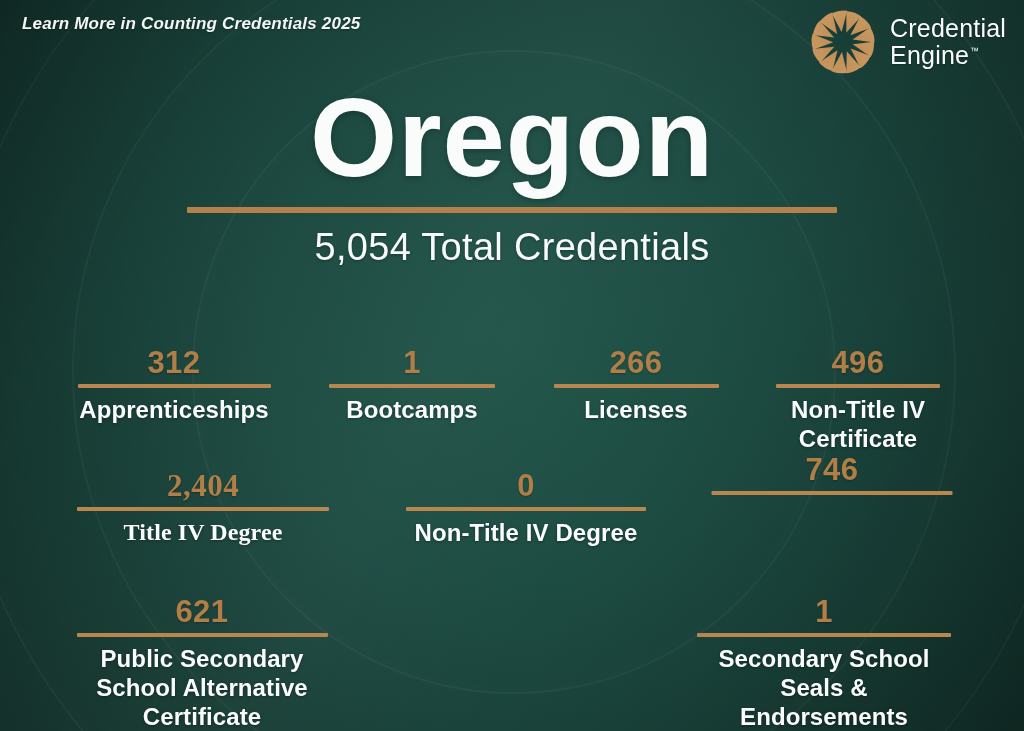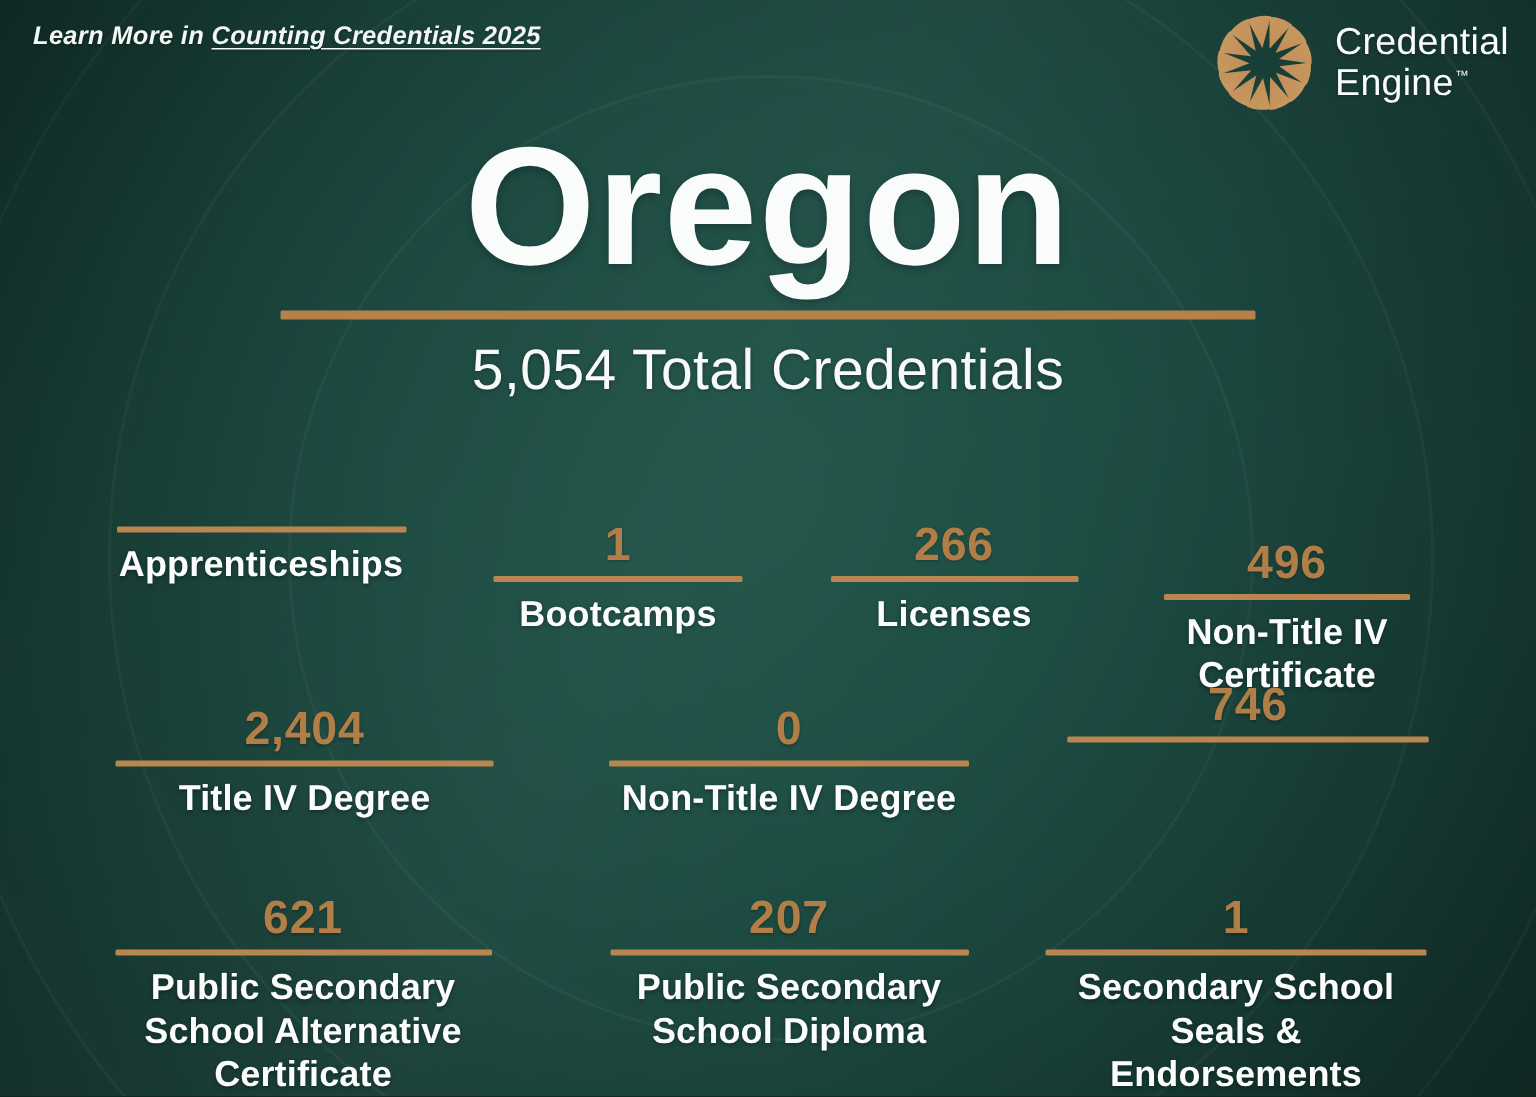--- a/index.html
+++ b/index.html
@@ -31,21 +31,21 @@
   }
 
   
   .learn-more{
     position:absolute;top:14px;left:22px;
     color:#f2f6f4;font-size:17px;font-style:italic;font-weight:700;
     letter-spacing:0.2px;
     text-shadow:0 1px 2px rgba(0,0,0,0.3);
   }
   .learn-more .link{
-    text-decoration:underline;text-underline-offset:3px;cursor:pointer;
+    text-underline-offset:3px;cursor:pointer;
   }
 
   
   .brand{
     position:absolute;top:8px;right:18px;
     display:flex;align-items:center;gap:13px;justify-content:center;
   }
   .brand svg{display:block;}
   .brand-name{
     color:#fbfcfc;font-size:25px;line-height:1.1;font-weight:400;
@@ -133,63 +133,59 @@
     </div>
   </div>
 
   <div class="header">
     <h1 class="title">Oregon</h1>
     <div class="title-divider"></div>
     <p class="subtitle">5,054 Total Credentials</p>
   </div>
 
   <div class="stat" style="left:174px;top:347px;">
+    <div class="stat-value">312</div>
     <div class="stat-line" style="width:193px;"></div>
     <div class="stat-label" style="width:250px;">Apprenticeships</div>
   </div>
   <div class="stat" style="left:412px;top:347px;">
     <div class="stat-value">1</div>
     <div class="stat-line" style="width:166px;"></div>
     <div class="stat-label" style="width:210px;">Bootcamps</div>
   </div>
   <div class="stat" style="left:636px;top:347px;">
     <div class="stat-value">266</div>
     <div class="stat-line" style="width:165px;"></div>
     <div class="stat-label" style="width:200px;text-align:center;">Licenses</div>
   </div>
-  <div class="stat" style="left:858px;top:347px;margin-top:12px;">
+  <div class="stat" style="left:858px;top:347px;">
     <div class="stat-value">496</div>
     <div class="stat-line" style="width:164px;"></div>
     <div class="stat-label" style="width:150px;">Non-Title IV Certificate</div>
   </div>
 
-  <div class="stat" style="left:203px;top:470px;">
+  <div class="stat" style="left:203px;top:470px;font-family:Liberation Serif, serif;">
     <div class="stat-value">2,404</div>
     <div class="stat-line" style="width:252px;"></div>
     <div class="stat-label" style="width:300px;">Title IV Degree</div>
   </div>
   <div class="stat" style="left:526px;top:470px;">
     <div class="stat-value">0</div>
     <div class="stat-line" style="width:240px;"></div>
     <div class="stat-label" style="width:300px;">Non-Title IV Degree</div>
   </div>
   <div class="stat" style="left:832px;top:454px;">
     <div class="stat-value">746</div>
     <div class="stat-line" style="width:241px;"></div>
   </div>
 
   <div class="stat" style="left:202px;top:596px;">
     <div class="stat-value">621</div>
     <div class="stat-line" style="width:251px;"></div>
     <div class="stat-label" style="width:260px;">Public Secondary School Alternative Certificate</div>
   </div>
-  <div class="stat" style="left:526px;top:596px;">
-    <div class="stat-value">207</div>
-    <div class="stat-line" style="width:239px;"></div>
-    <div class="stat-label" style="width:250px;">Public Secondary School Diploma</div>
-  </div>
   <div class="stat" style="left:824px;top:596px;">
     <div class="stat-value">1</div>
     <div class="stat-line" style="width:254px;"></div>
     <div class="stat-label" style="width:240px;">Secondary School Seals &amp; Endorsements</div>
   </div>
 
 </div>
 
 </body></html>

